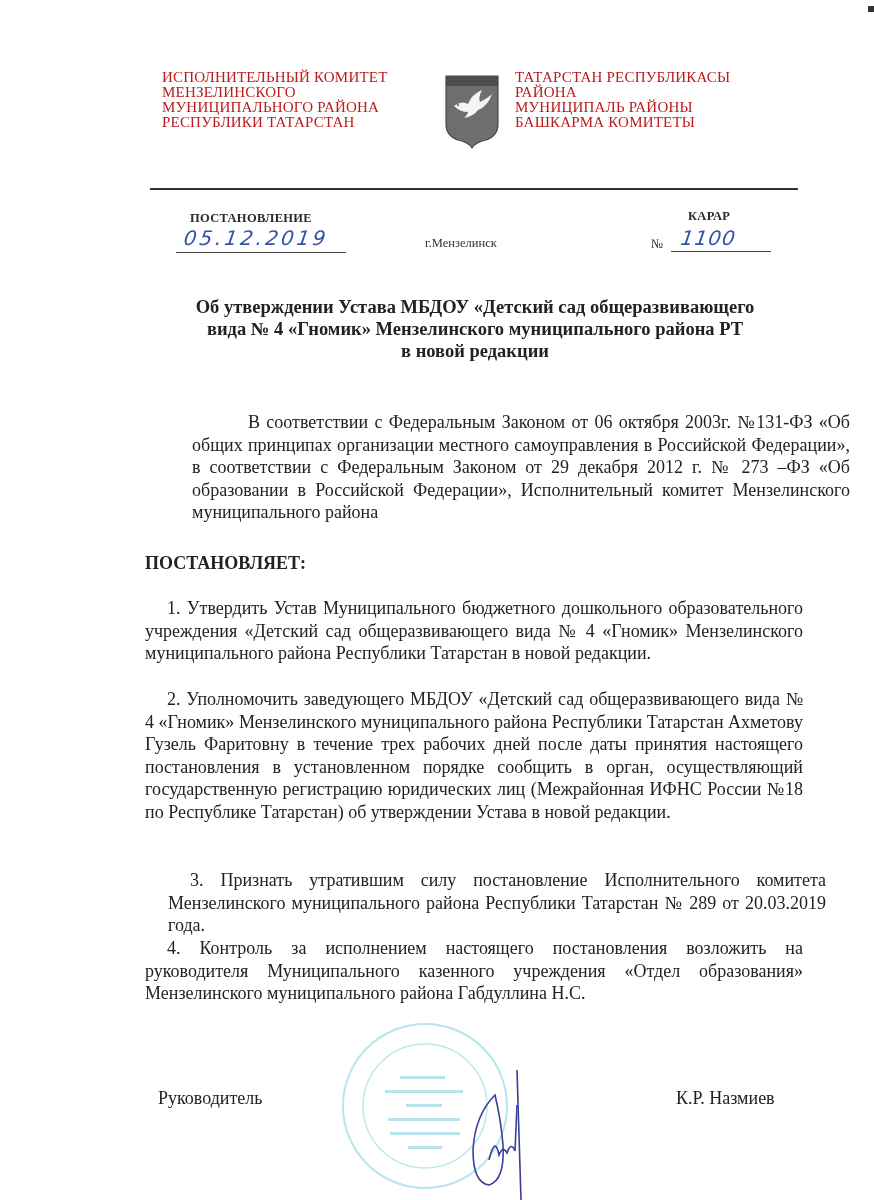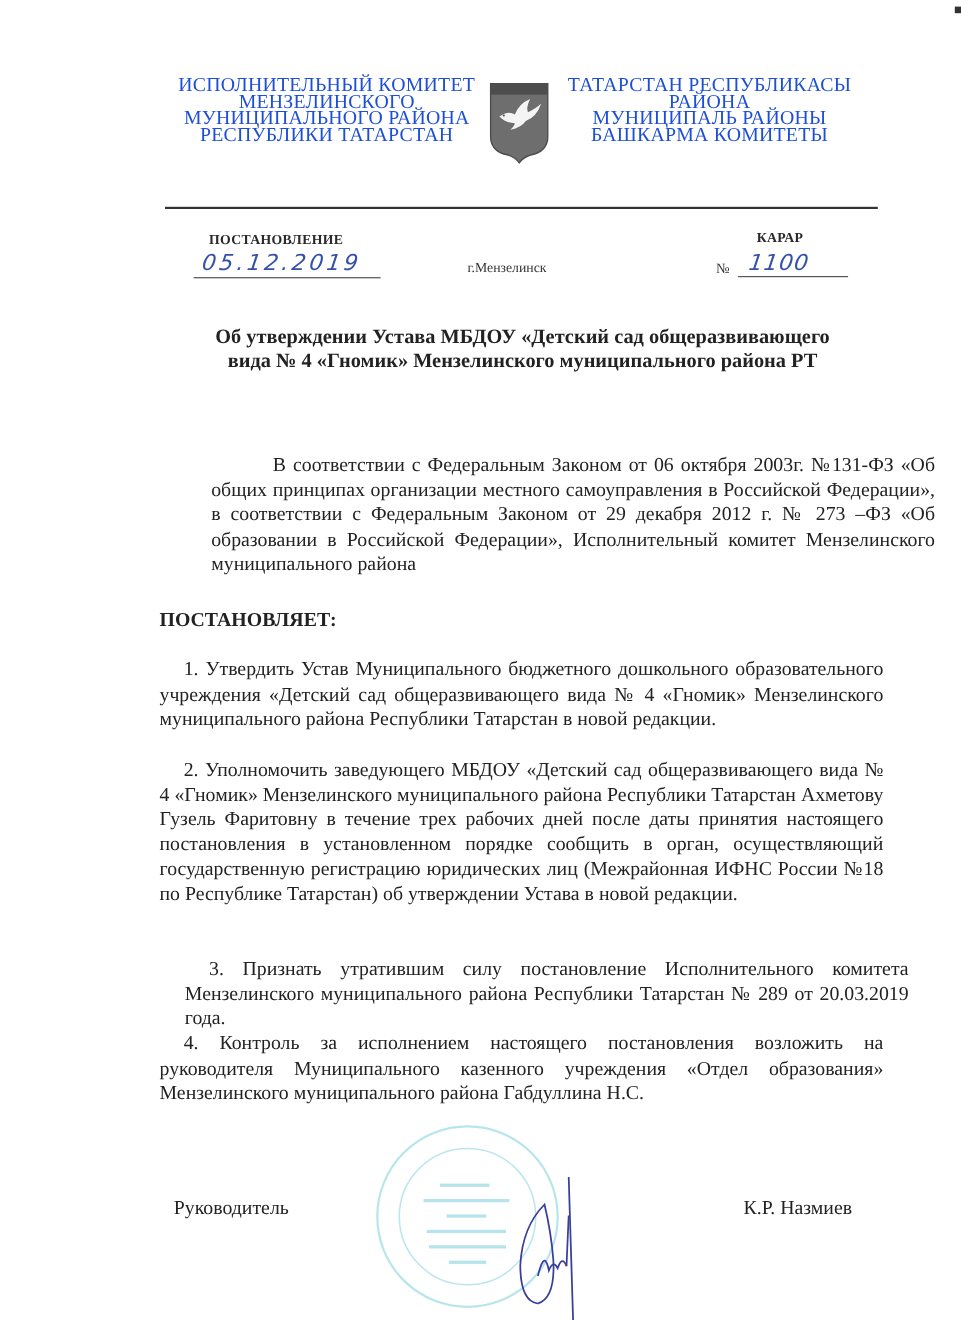--- a/index.html
+++ b/index.html
@@ -1,18 +1,18 @@
 <!DOCTYPE html>
 <html><head>
 <meta charset="utf-8">
 <style>
   html, body { margin: 0; padding: 0; background: #ffffff; }
   body { width: 874px; height: 1200px; position: relative; overflow: hidden; color: #1c1c1c; font-family: "Liberation Serif", "DejaVu Serif", serif; }
   .corner-mark { position: absolute; top: 6px; right: 0; width: 6px; height: 6px; background: #333; }
-  .hdr-left, .hdr-right { position: absolute; top: 70px; text-align: center; font-size: 18px; line-height: 15px; letter-spacing: 0.2px; color: #1d4ed8; }
+  .hdr-left, .hdr-right { position: absolute; top: 70px; text-align: left; font-size: 15px; line-height: 15px; letter-spacing: 0.2px; color: #b91c1c; }
   .hdr-left { left: 162px; width: 270px; }
   .hdr-right { left: 515px; width: 260px; }
   .hdr-line { display: block; }
   .emblem { position: absolute; left: 442px; top: 72px; width: 60px; height: 78px; }
   .rule { position: absolute; left: 150px; top: 188px; width: 648px; height: 2px; background: #333; }
   .doc-type-ru { position: absolute; left: 190px; top: 211px; font-weight: bold; font-size: 12.5px; color: #2a2a2a; letter-spacing: 0.3px; }
   .doc-type-tt { position: absolute; left: 688px; top: 209px; font-weight: bold; font-size: 12.5px; color: #2a2a2a; letter-spacing: 0.3px; }
   .date-wrap { position: absolute; left: 176px; top: 226px; width: 170px; border-bottom: 1px solid #444; height: 26px; }
   .date-val { position: absolute; left: 8px; top: 0px; font-family: "DejaVu Sans", sans-serif; font-style: italic; font-size: 20px; color: #3550a8; letter-spacing: 3px; transform: skewX(-8deg); }
   .city { position: absolute; left: 425px; top: 236px; font-size: 12.5px; color: #333; }
@@ -74,20 +74,21 @@
 
 <div class="num-wrap">
   <span class="num-sign">№</span>
   <span class="num-line"></span>
   <span class="num-val">1100</span>
 </div>
 
 <div class="title">
   <span>Об утверждении Устава МБДОУ «Детский сад общеразвивающего</span>
   <span>вида № 4 «Гномик» Мензелинского муниципального района РТ</span>
+  <span>в новой редакции</span>
 </div>
 
 <div class="body-text preamble">В соответствии с Федеральным Законом от 06 октября 2003г. №131-ФЗ «Об общих принципах организации местного самоуправления в Российской Федерации», в соответствии с Федеральным Законом от 29 декабря 2012 г. № 273 –ФЗ «Об образовании в Российской Федерации», Исполнительный комитет Мензелинского муниципального района</div>
 
 <div class="decree">ПОСТАНОВЛЯЕТ:</div>
 
 <div class="body-text item item1">1. Утвердить Устав Муниципального бюджетного дошкольного образовательного учреждения «Детский сад общеразвивающего вида № 4 «Гномик» Мензелинского муниципального района Республики Татарстан в новой редакции.</div>
 <div class="body-text item item2">2. Уполномочить заведующего МБДОУ «Детский сад общеразвивающего вида № 4 «Гномик» Мензелинского муниципального района Республики Татарстан Ахметову Гузель Фаритовну в течение трех рабочих дней после даты принятия настоящего постановления в установленном порядке сообщить в орган, осуществляющий государственную регистрацию юридических лиц (Межрайонная ИФНС России №18 по Республике Татарстан) об утверждении Устава в новой редакции.</div>
 <div class="body-text item item3">3. Признать утратившим силу постановление Исполнительного комитета Мензелинского муниципального района Республики Татарстан № 289 от 20.03.2019 года.</div>
 <div class="body-text item item4">4. Контроль за исполнением настоящего постановления возложить на руководителя Муниципального казенного учреждения «Отдел образования» Мензелинского муниципального района Габдуллина Н.С.</div>

